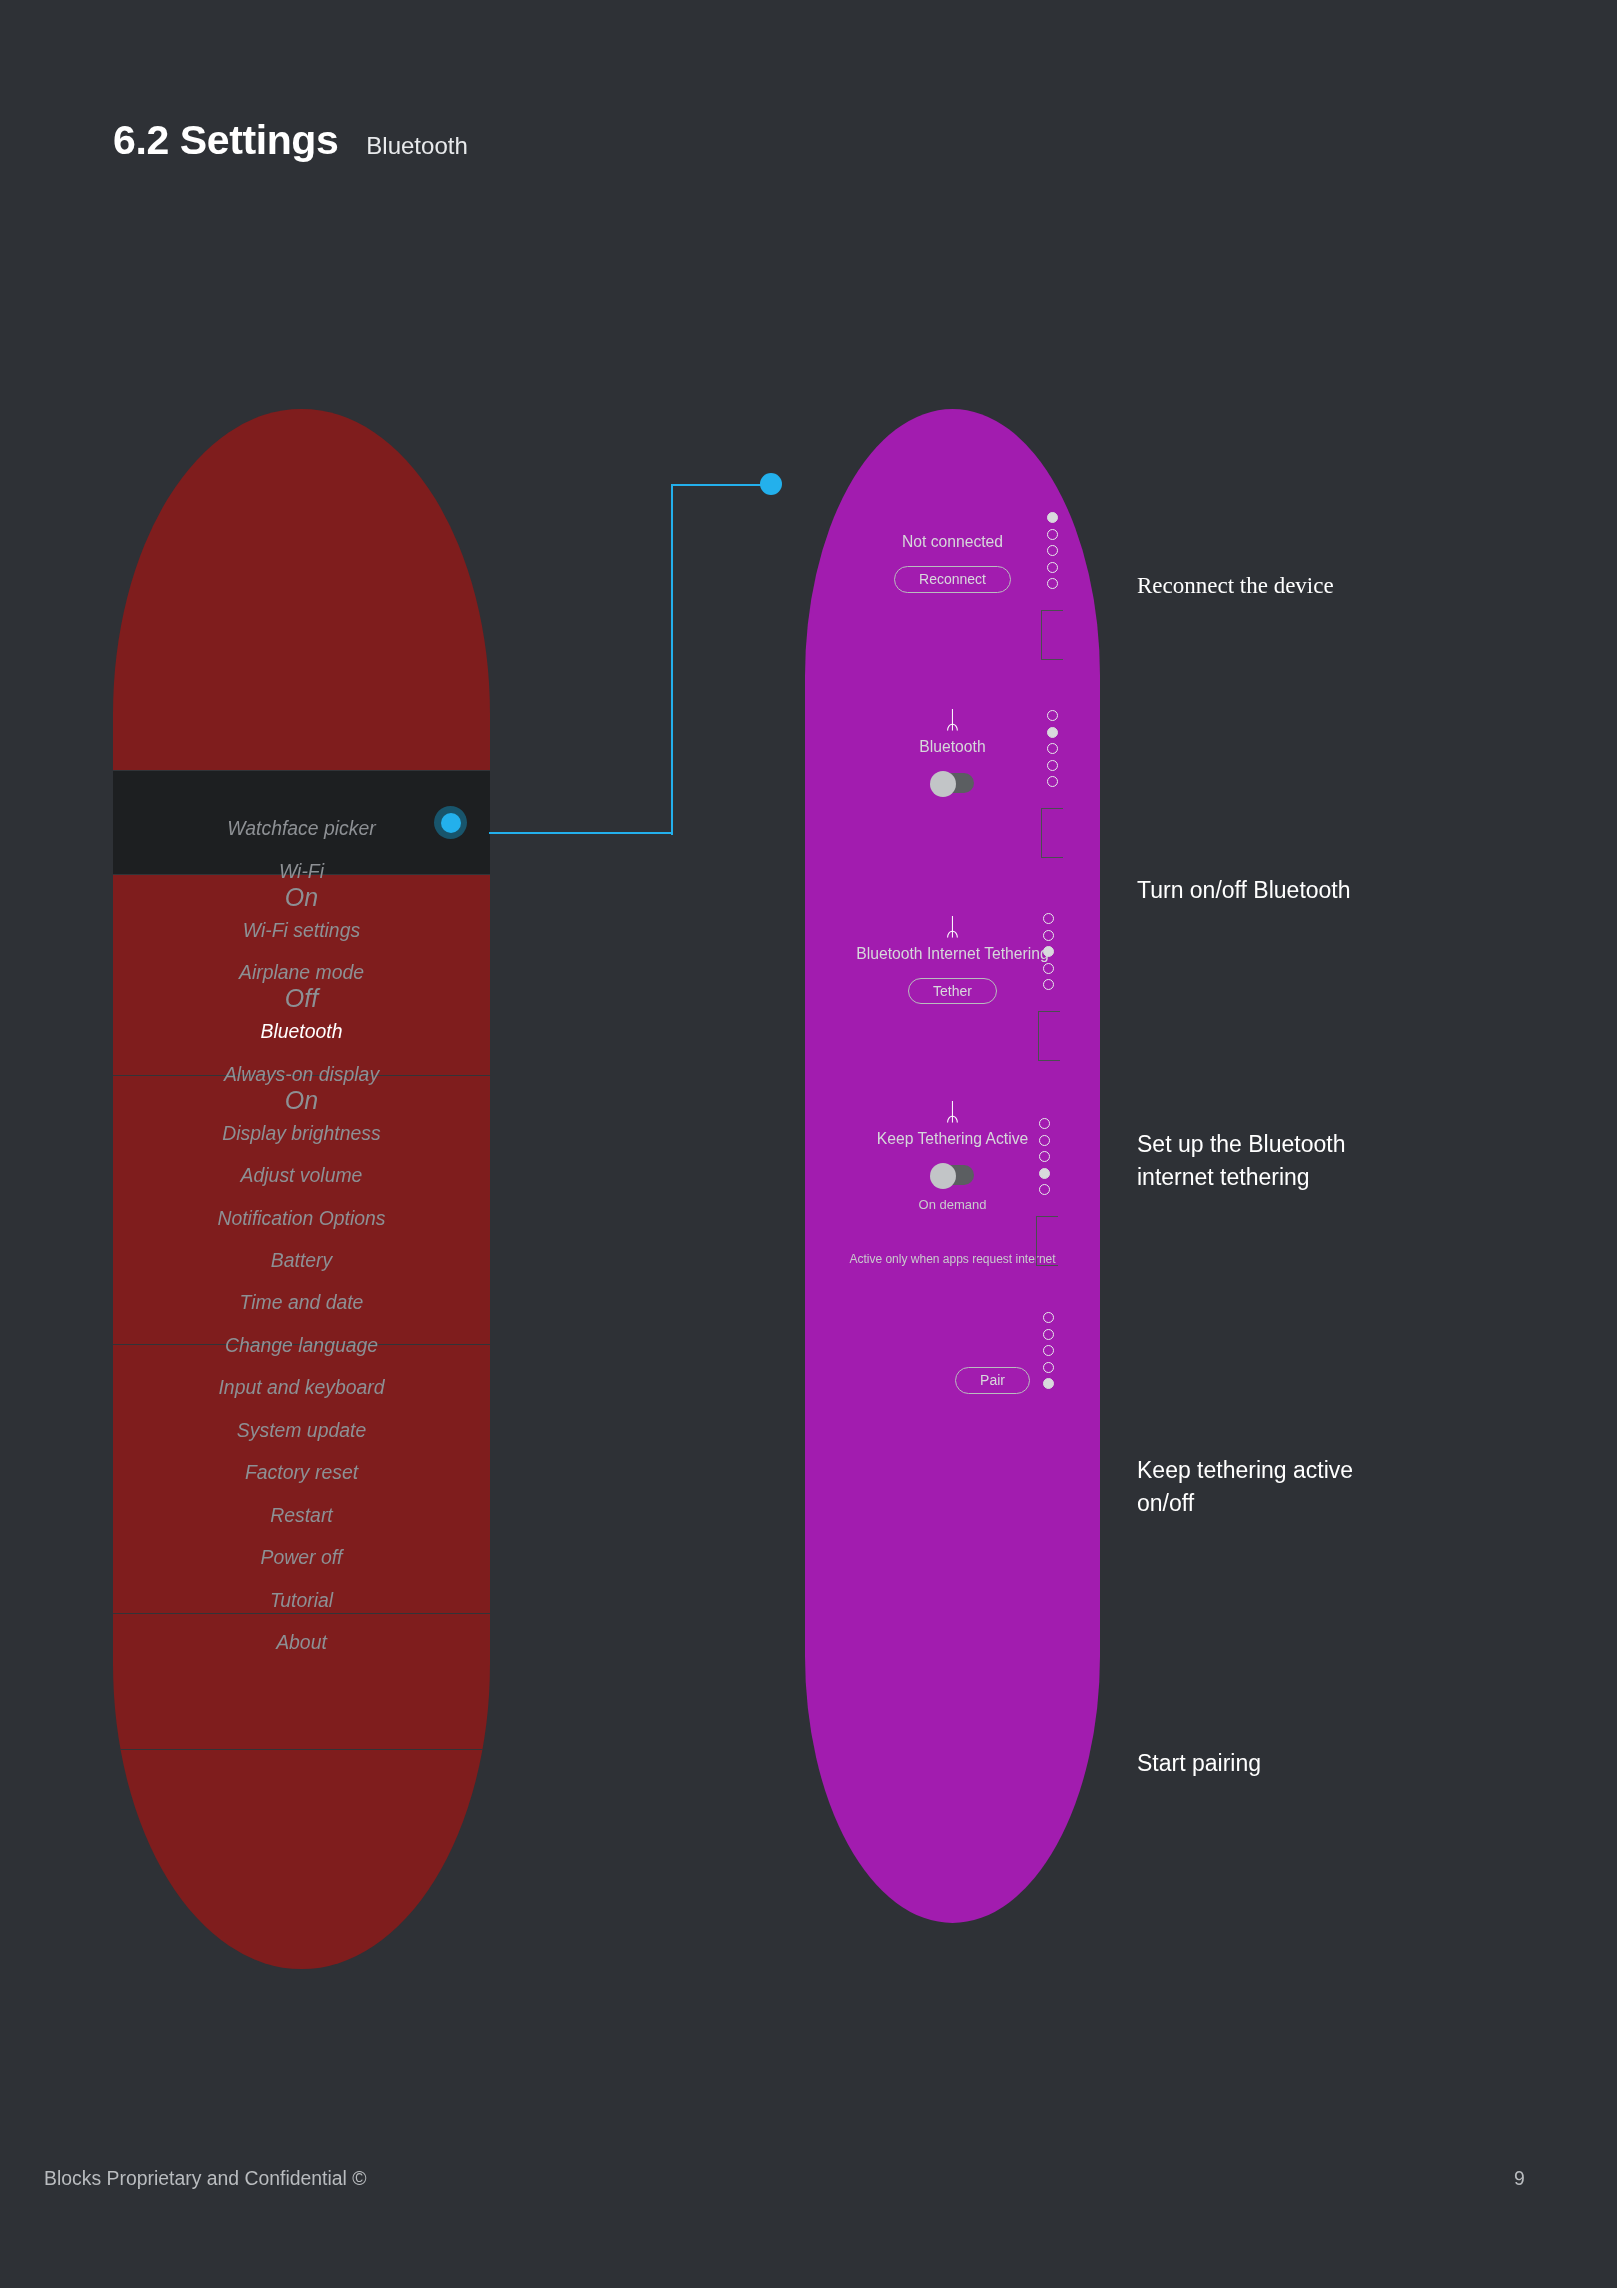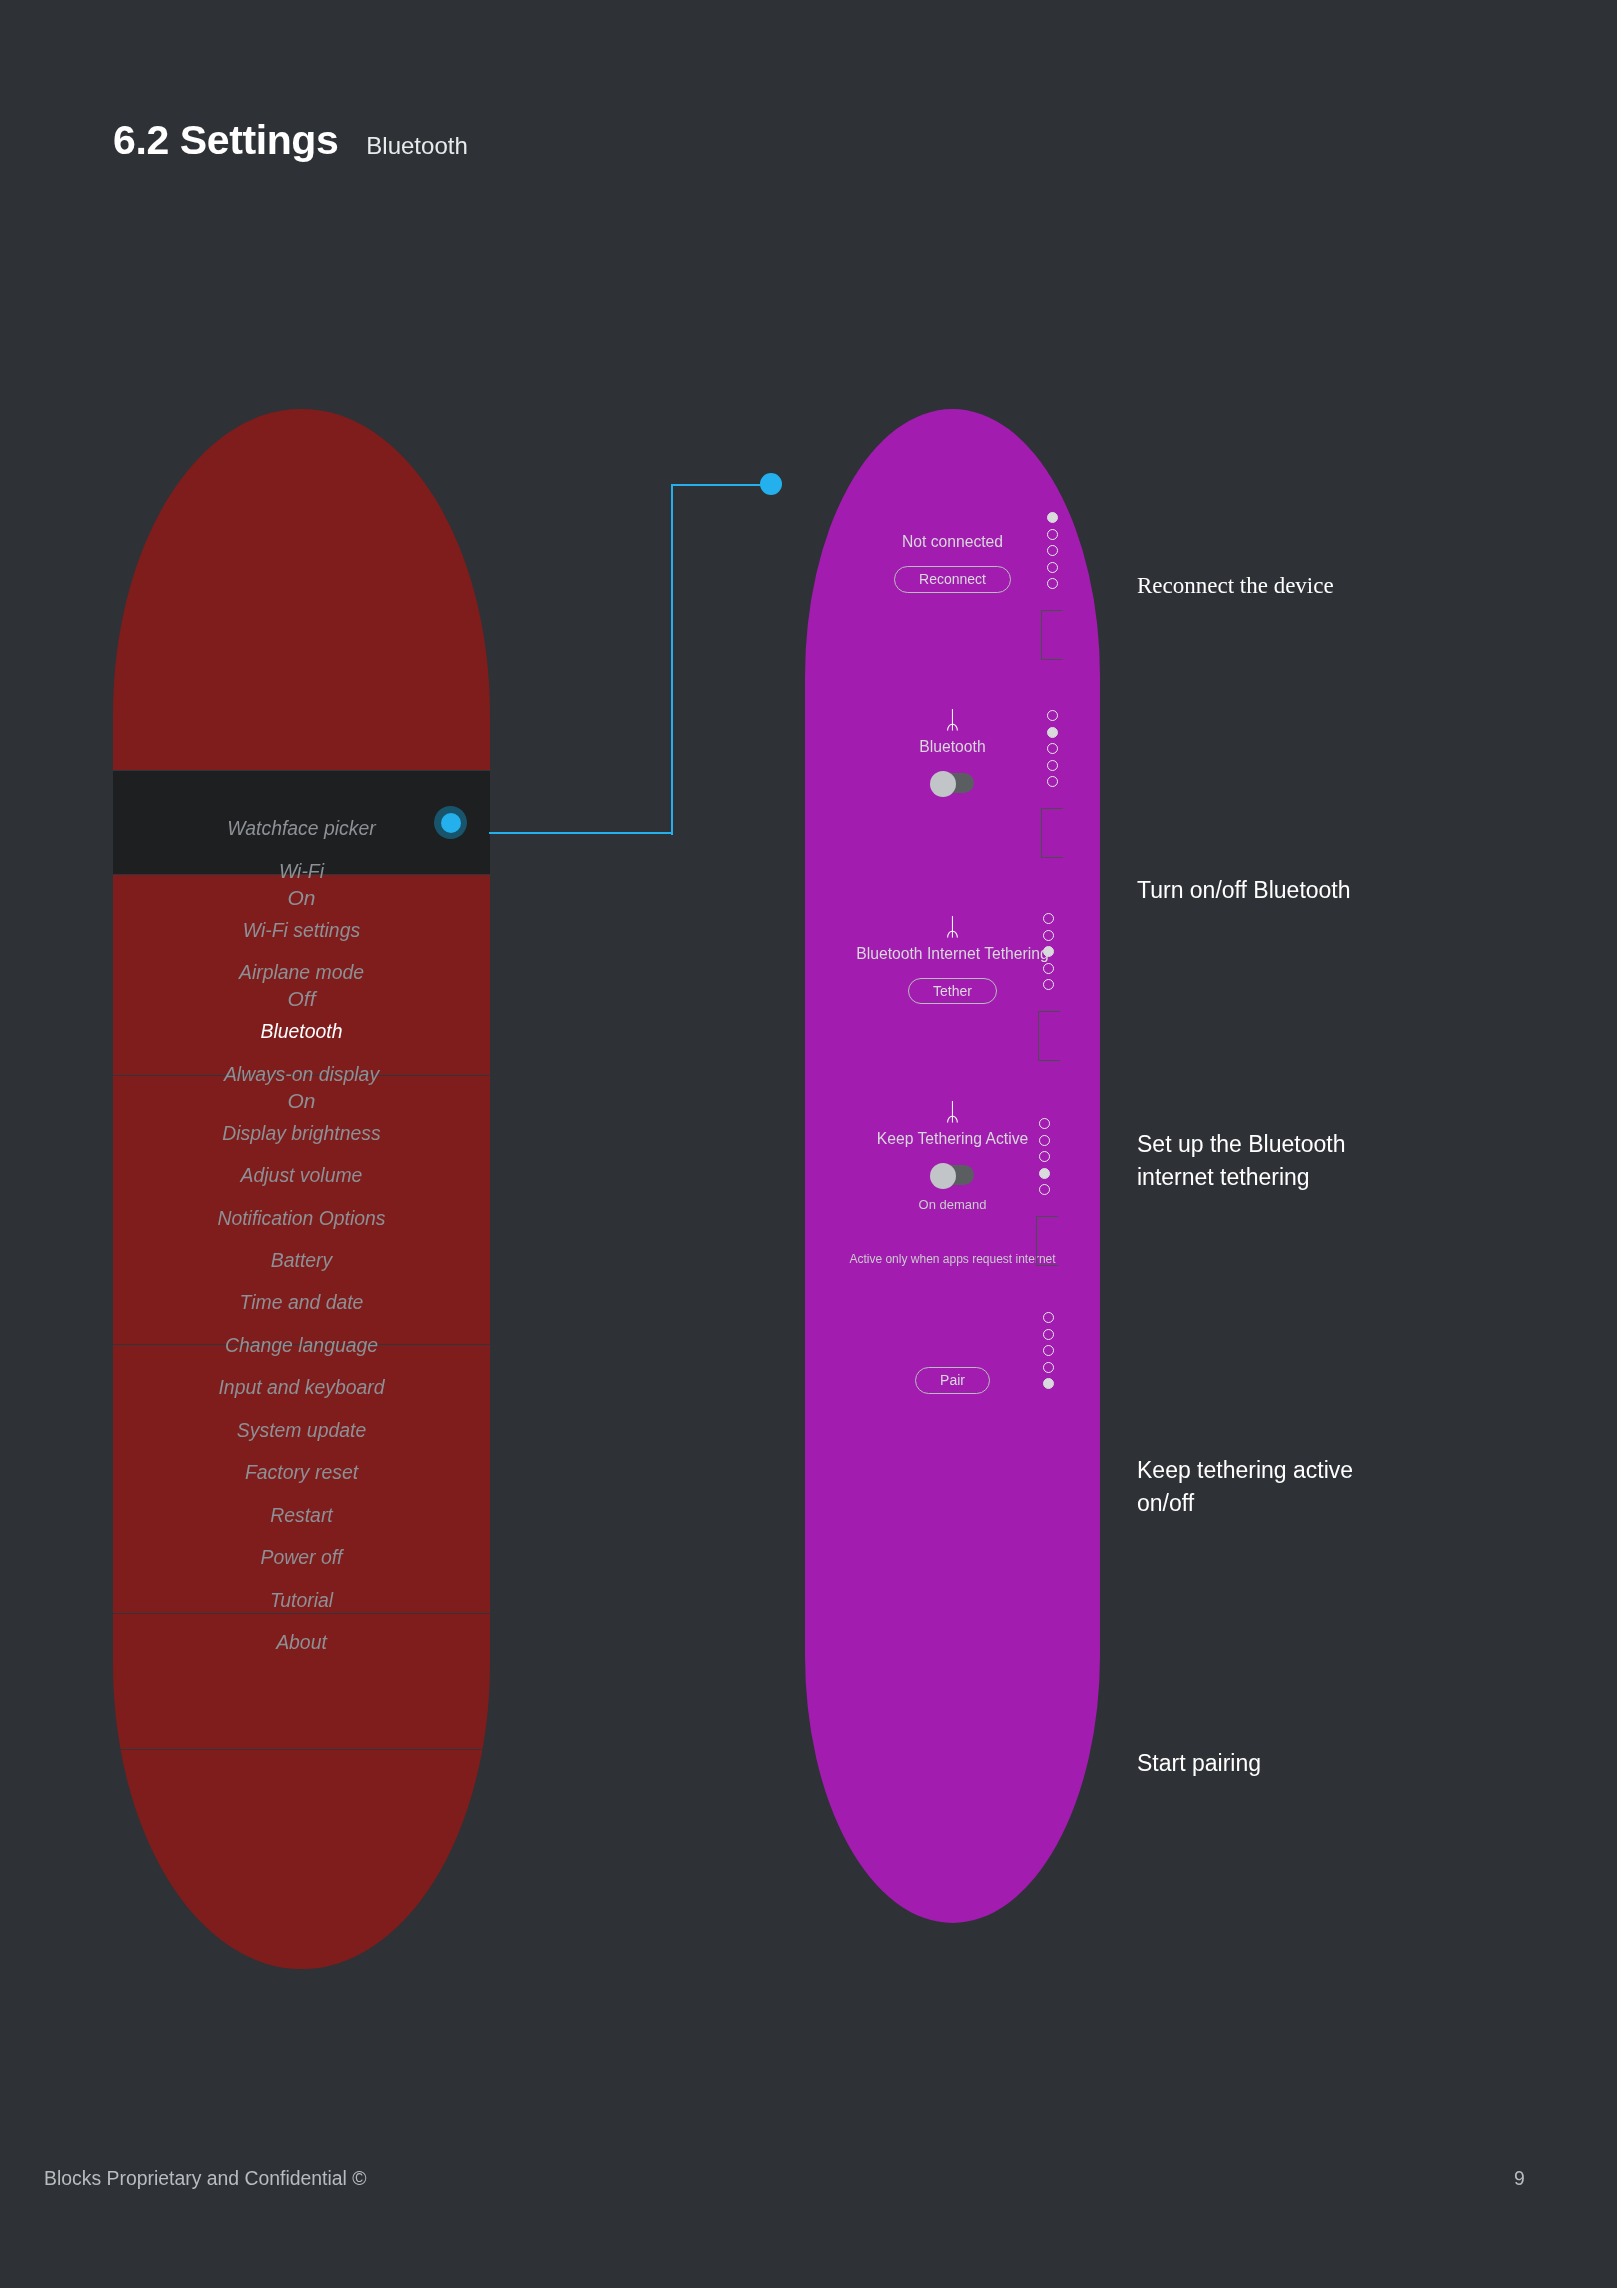--- a/index.html
+++ b/index.html
@@ -63,21 +63,21 @@
     left: 0;
     width: 100%;
     text-align: center;
     color: #8d9094;
     font-size: 19.4px;
     line-height: 26px;
   }
   .menu-item .sub {
     display: block;
     color: #8d9094;
-    font-size: 21px;
+    font-size: 25px;
     line-height: 27px;
   }
   .menu-item.selected {
     color: #ffffff;
   }
   .menu-band {
     position: absolute;
     left: 0;
     width: 100%;
     background: #1d1f21;
@@ -418,21 +418,21 @@
     </div>
     <div class="dots" style="left:234px;top:709px;">
       <span class="dot"></span>
       <span class="dot"></span>
       <span class="dot"></span>
       <span class="dot filled"></span>
       <span class="dot"></span>
     </div>
     <div class="scroll-tick" style="left:231px;top:807px;width:22px;height:50px;"></div>
 
-    <div class="screen-section" style="top:945px;">
+    <div class="screen-section" style="top:945px;margin-left:40px;">
       <span class="pill-btn">Pair</span>
     </div>
     <div class="dots" style="left:238px;top:903px;">
       <span class="dot"></span>
       <span class="dot"></span>
       <span class="dot"></span>
       <span class="dot"></span>
       <span class="dot filled"></span>
     </div>
   </div>

